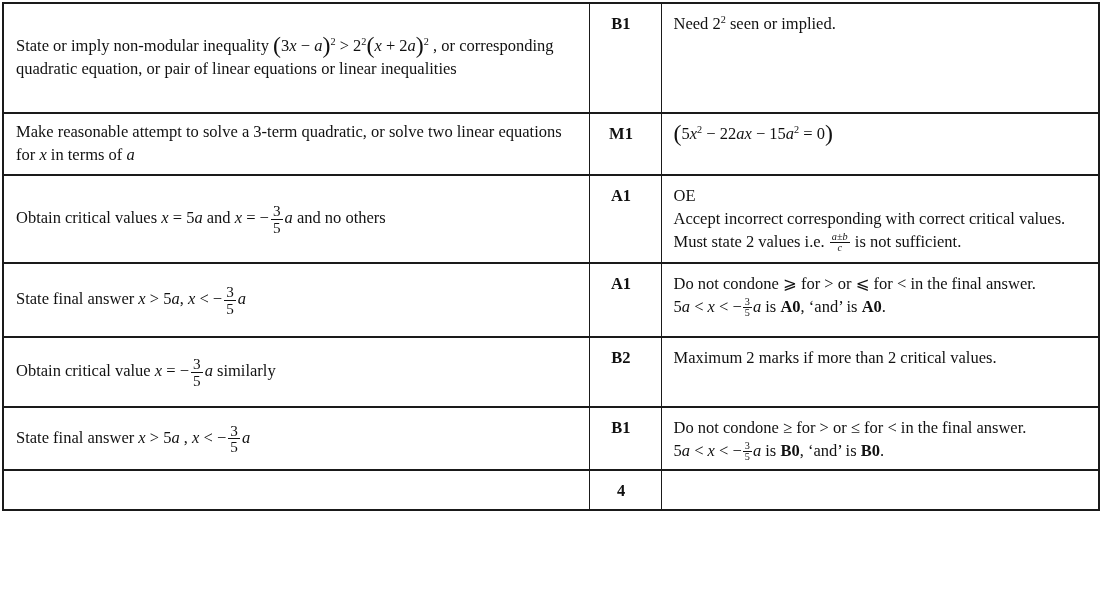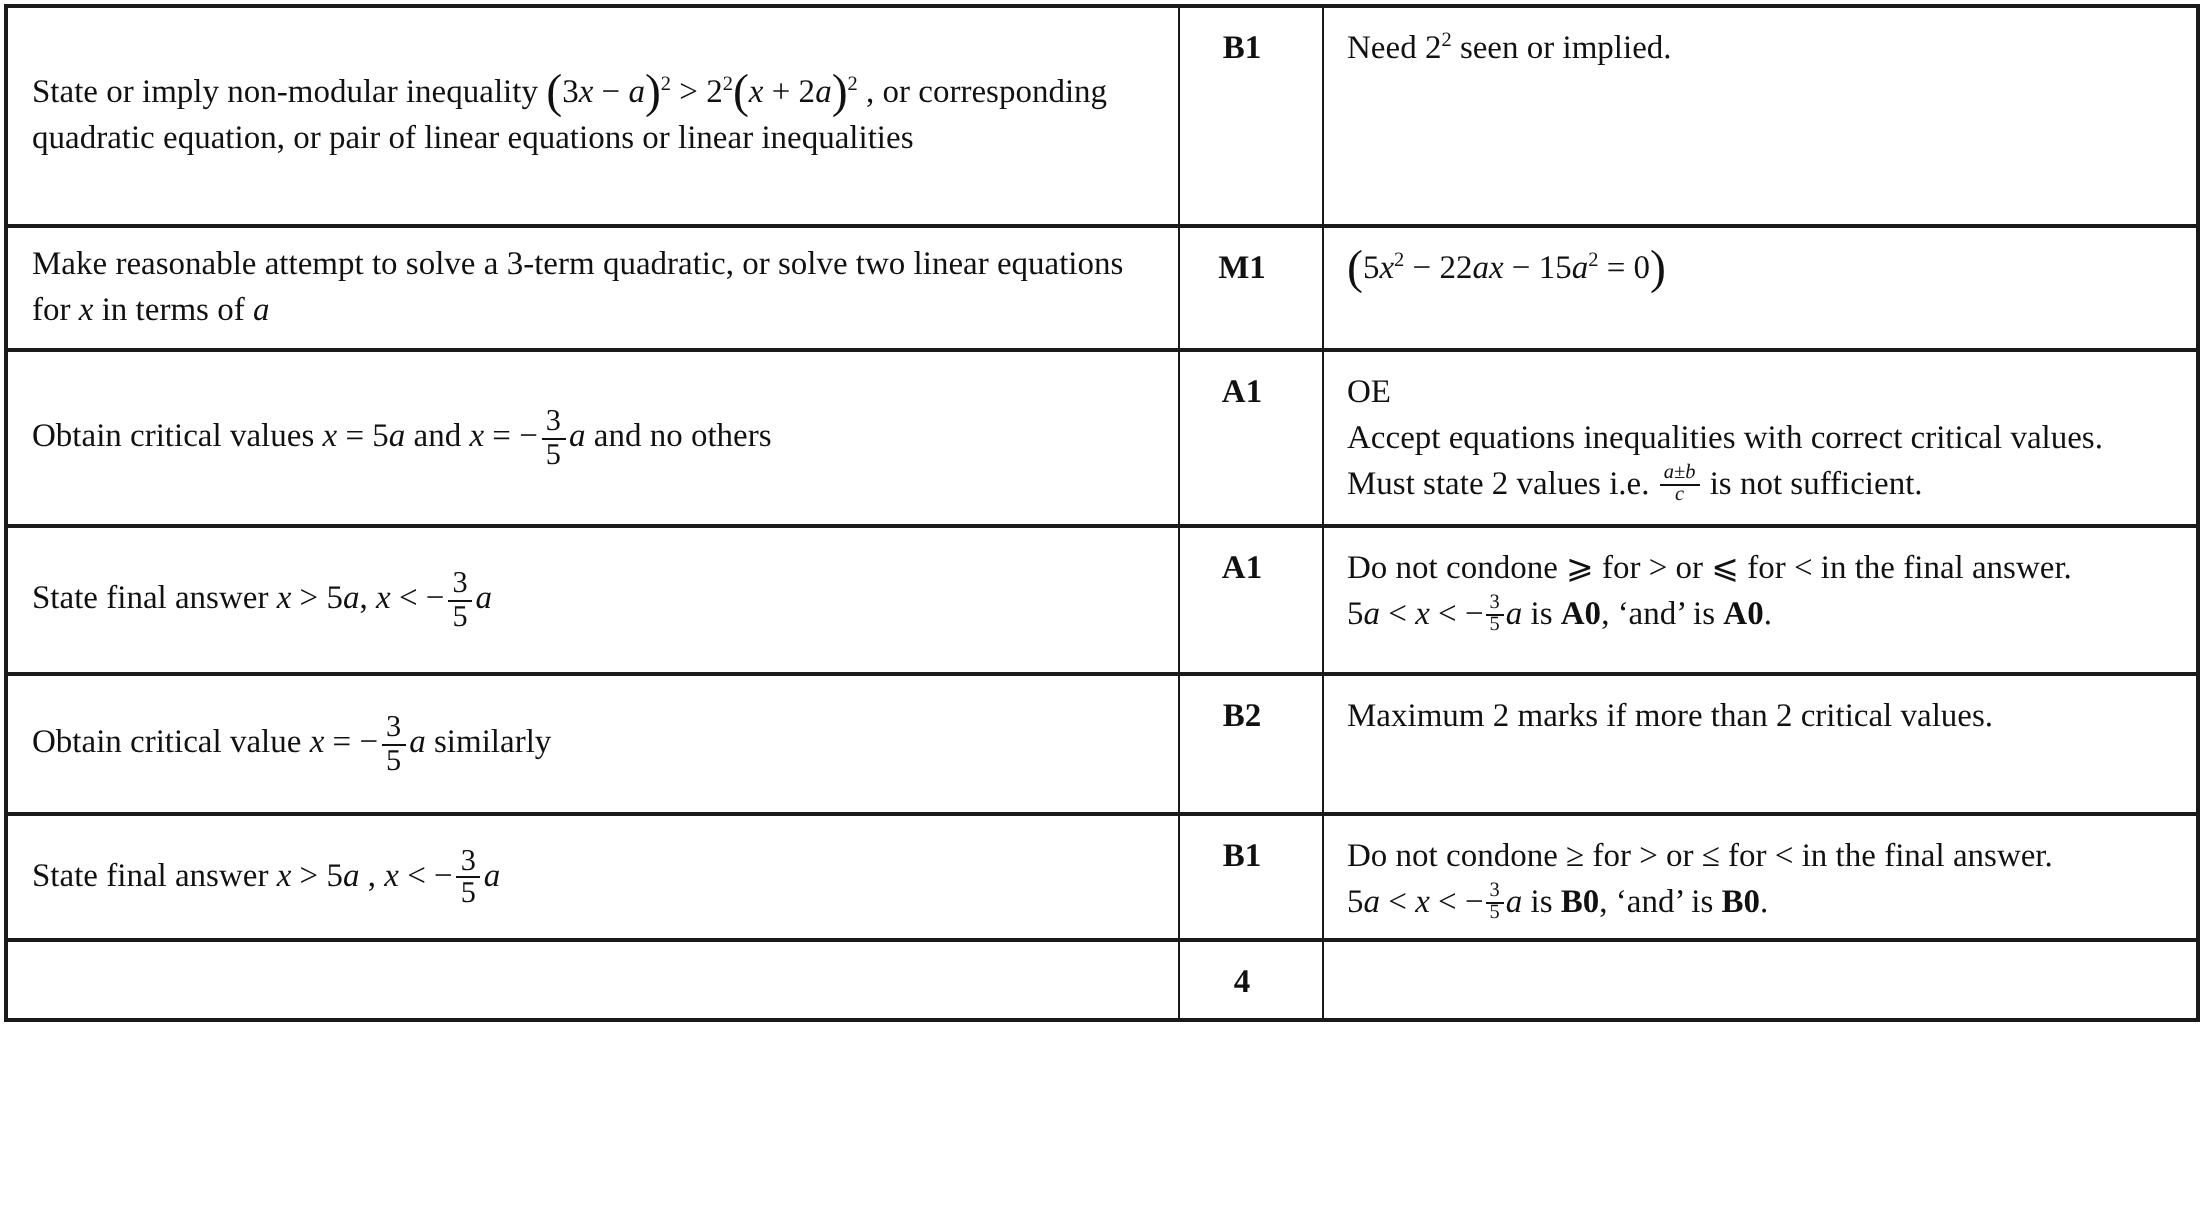--- a/index.html
+++ b/index.html
@@ -80,21 +80,21 @@
         <td class="comment"><span>Need 2</span><span class="sup">2</span><span>  seen or implied.</span></td>
       </tr>
       <tr style="height:62px;">
         <td class="desc"><span>Make reasonable attempt to solve a 3-term quadratic, or solve two linear equations for </span><span class="it">x</span><span> in terms of </span><span class="it">a</span></td>
         <td class="mark">M1</td>
         <td class="comment"><span class="big">(</span><span>5</span><span class="it">x</span><span class="sup">2</span><span> − 22</span><span class="it">ax</span><span> − 15</span><span class="it">a</span><span class="sup">2</span><span> = 0</span><span class="big">)</span></td>
       </tr>
       <tr style="height:88px;">
         <td class="desc"><span>Obtain critical values </span><span class="it">x</span><span> = 5</span><span class="it">a</span><span> and </span><span class="it">x</span><span> = −</span><span class="frac"><span class="num">3</span><span class="den">5</span></span><span class="it">a</span><span>  and no others</span></td>
         <td class="mark">A1</td>
-        <td class="comment"><span>OE</span><br><span>Accept equations inequalities with correct critical values.</span><br><span>Must state 2 values i.e. </span><span class="frac frac-small it"><span class="num">a±b</span><span class="den">c</span></span><span> is not sufficient.</span></td>
+        <td class="comment"><span>OE</span><br><span>Accept incorrect corresponding with correct critical values.</span><br><span>Must state 2 values i.e. </span><span class="frac frac-small it"><span class="num">a±b</span><span class="den">c</span></span><span> is not sufficient.</span></td>
       </tr>
       <tr style="height:74px;">
         <td class="desc"><span>State final answer </span><span class="it">x</span><span> &gt; 5</span><span class="it">a</span><span>, </span><span class="it">x</span><span> &lt; −</span><span class="frac"><span class="num">3</span><span class="den">5</span></span><span class="it">a</span></td>
         <td class="mark">A1</td>
         <td class="comment"><span>Do not condone ⩾ for &gt; or ⩽ for &lt; in the final answer.</span><br><span>5</span><span class="it">a</span><span> &lt; </span><span class="it">x</span><span> &lt; −</span><span class="frac frac-small"><span class="num">3</span><span class="den">5</span></span><span class="it">a</span><span>  is </span><span class="bd">A0</span><span>, ‘and’ is </span><span class="bd">A0</span><span>.</span></td>
       </tr>
       <tr style="height:70px;">
         <td class="desc"><span>Obtain critical value </span><span class="it">x</span><span> = −</span><span class="frac"><span class="num">3</span><span class="den">5</span></span><span class="it">a</span><span>  similarly</span></td>
         <td class="mark">B2</td>
         <td class="comment"><span>Maximum 2 marks if more than 2 critical values.</span></td>

